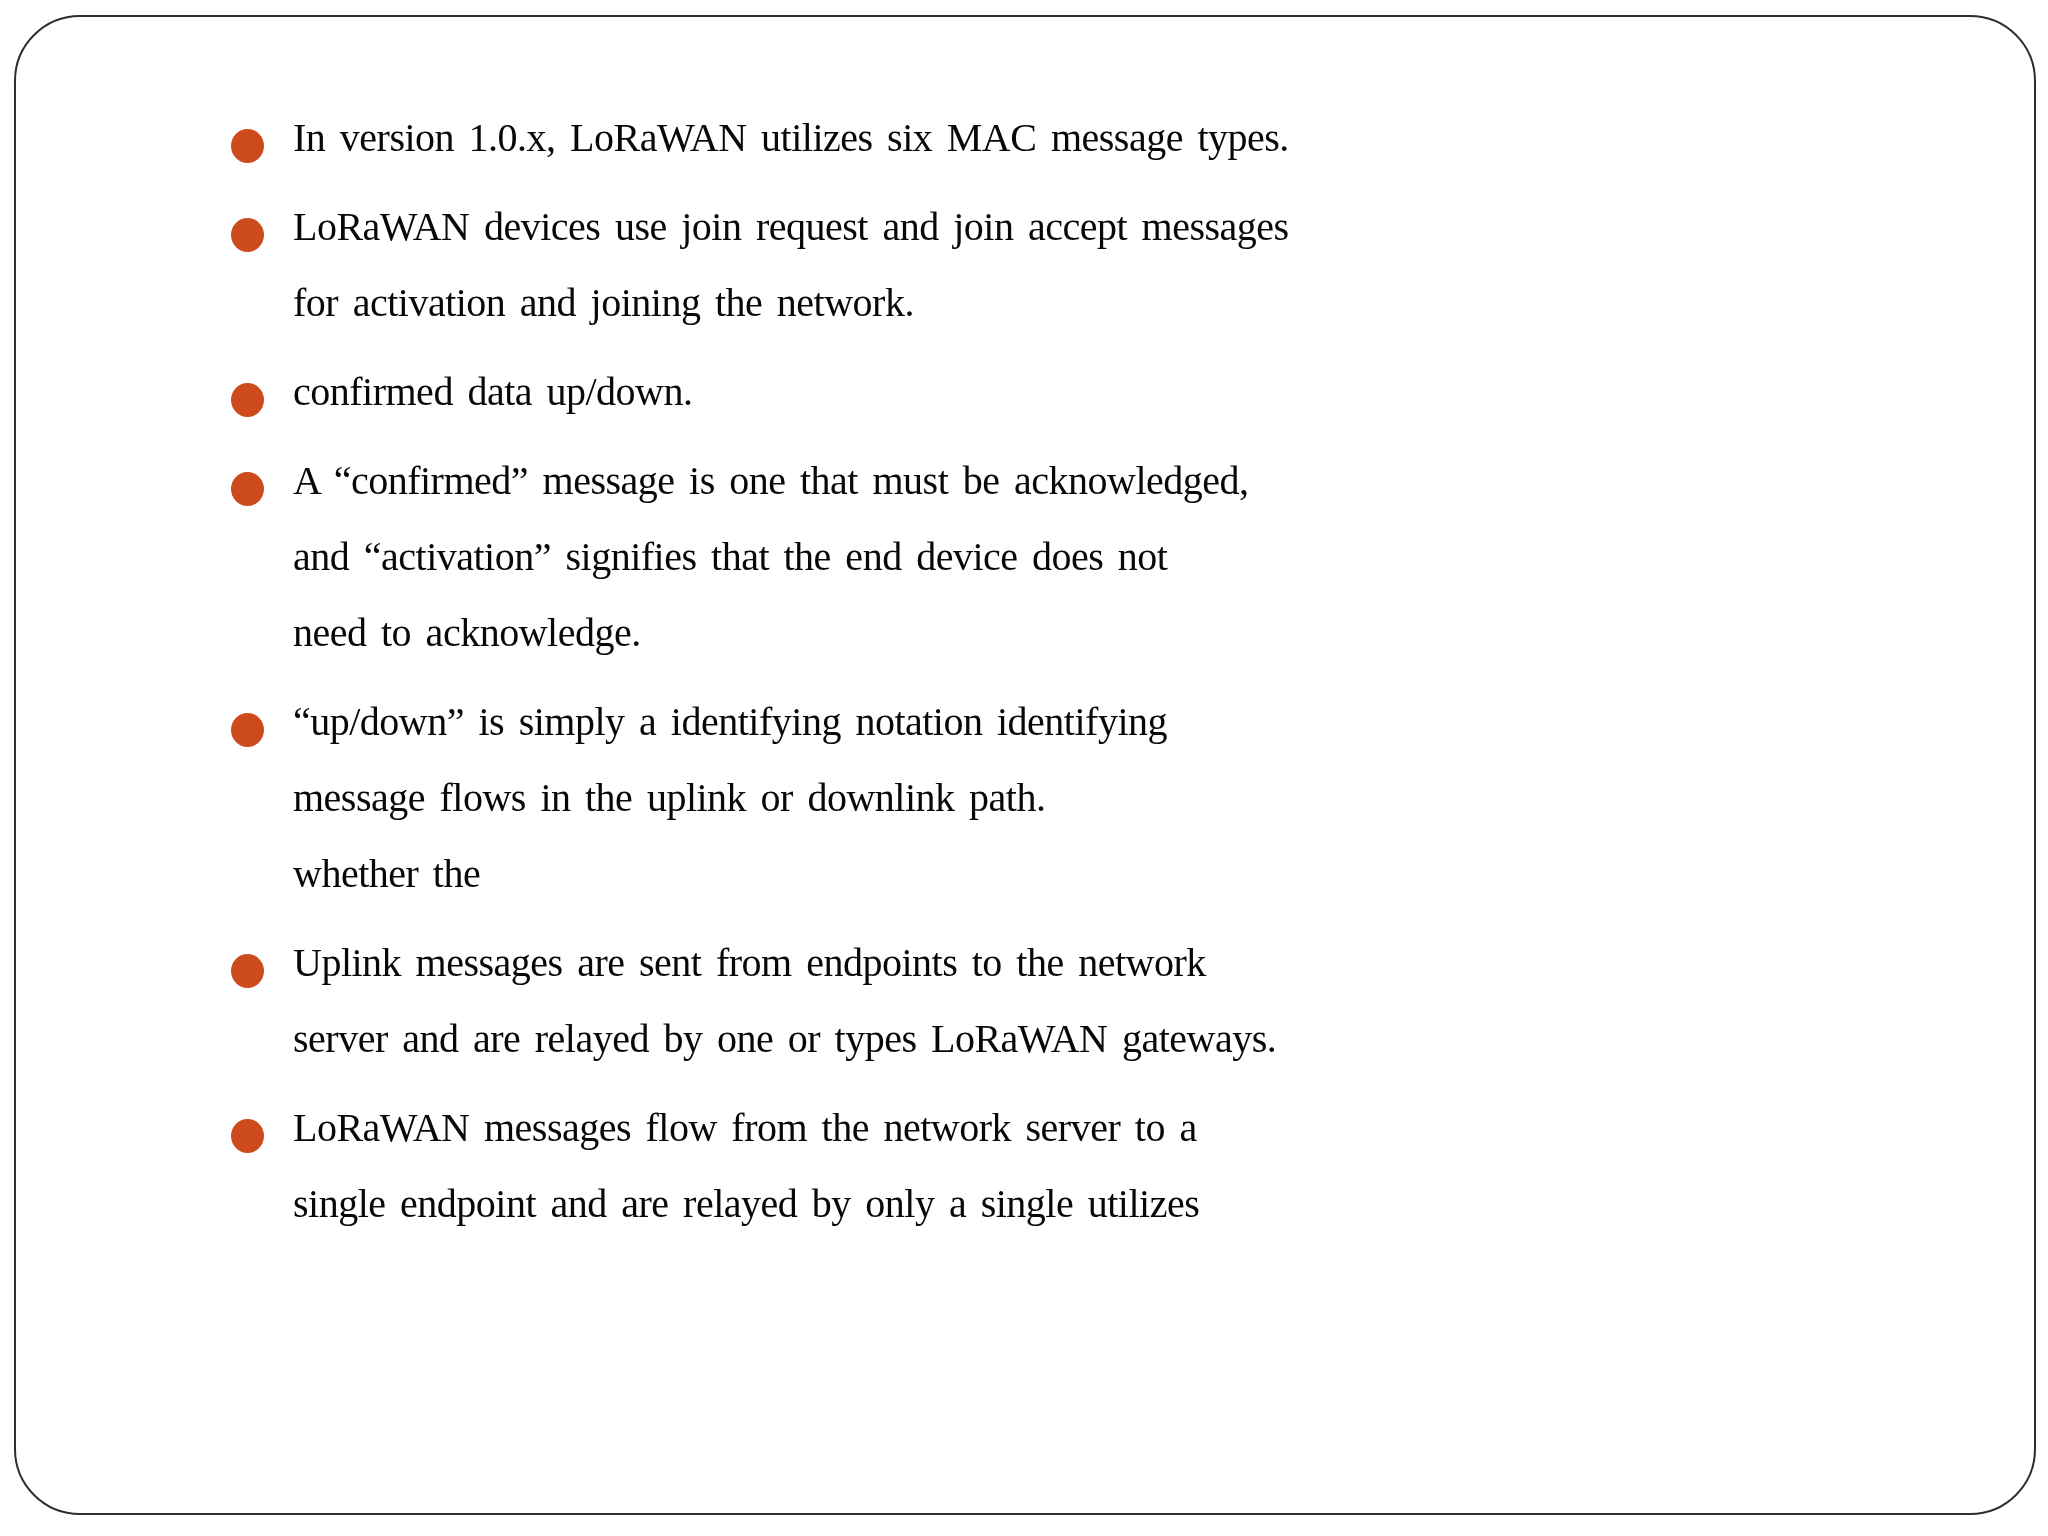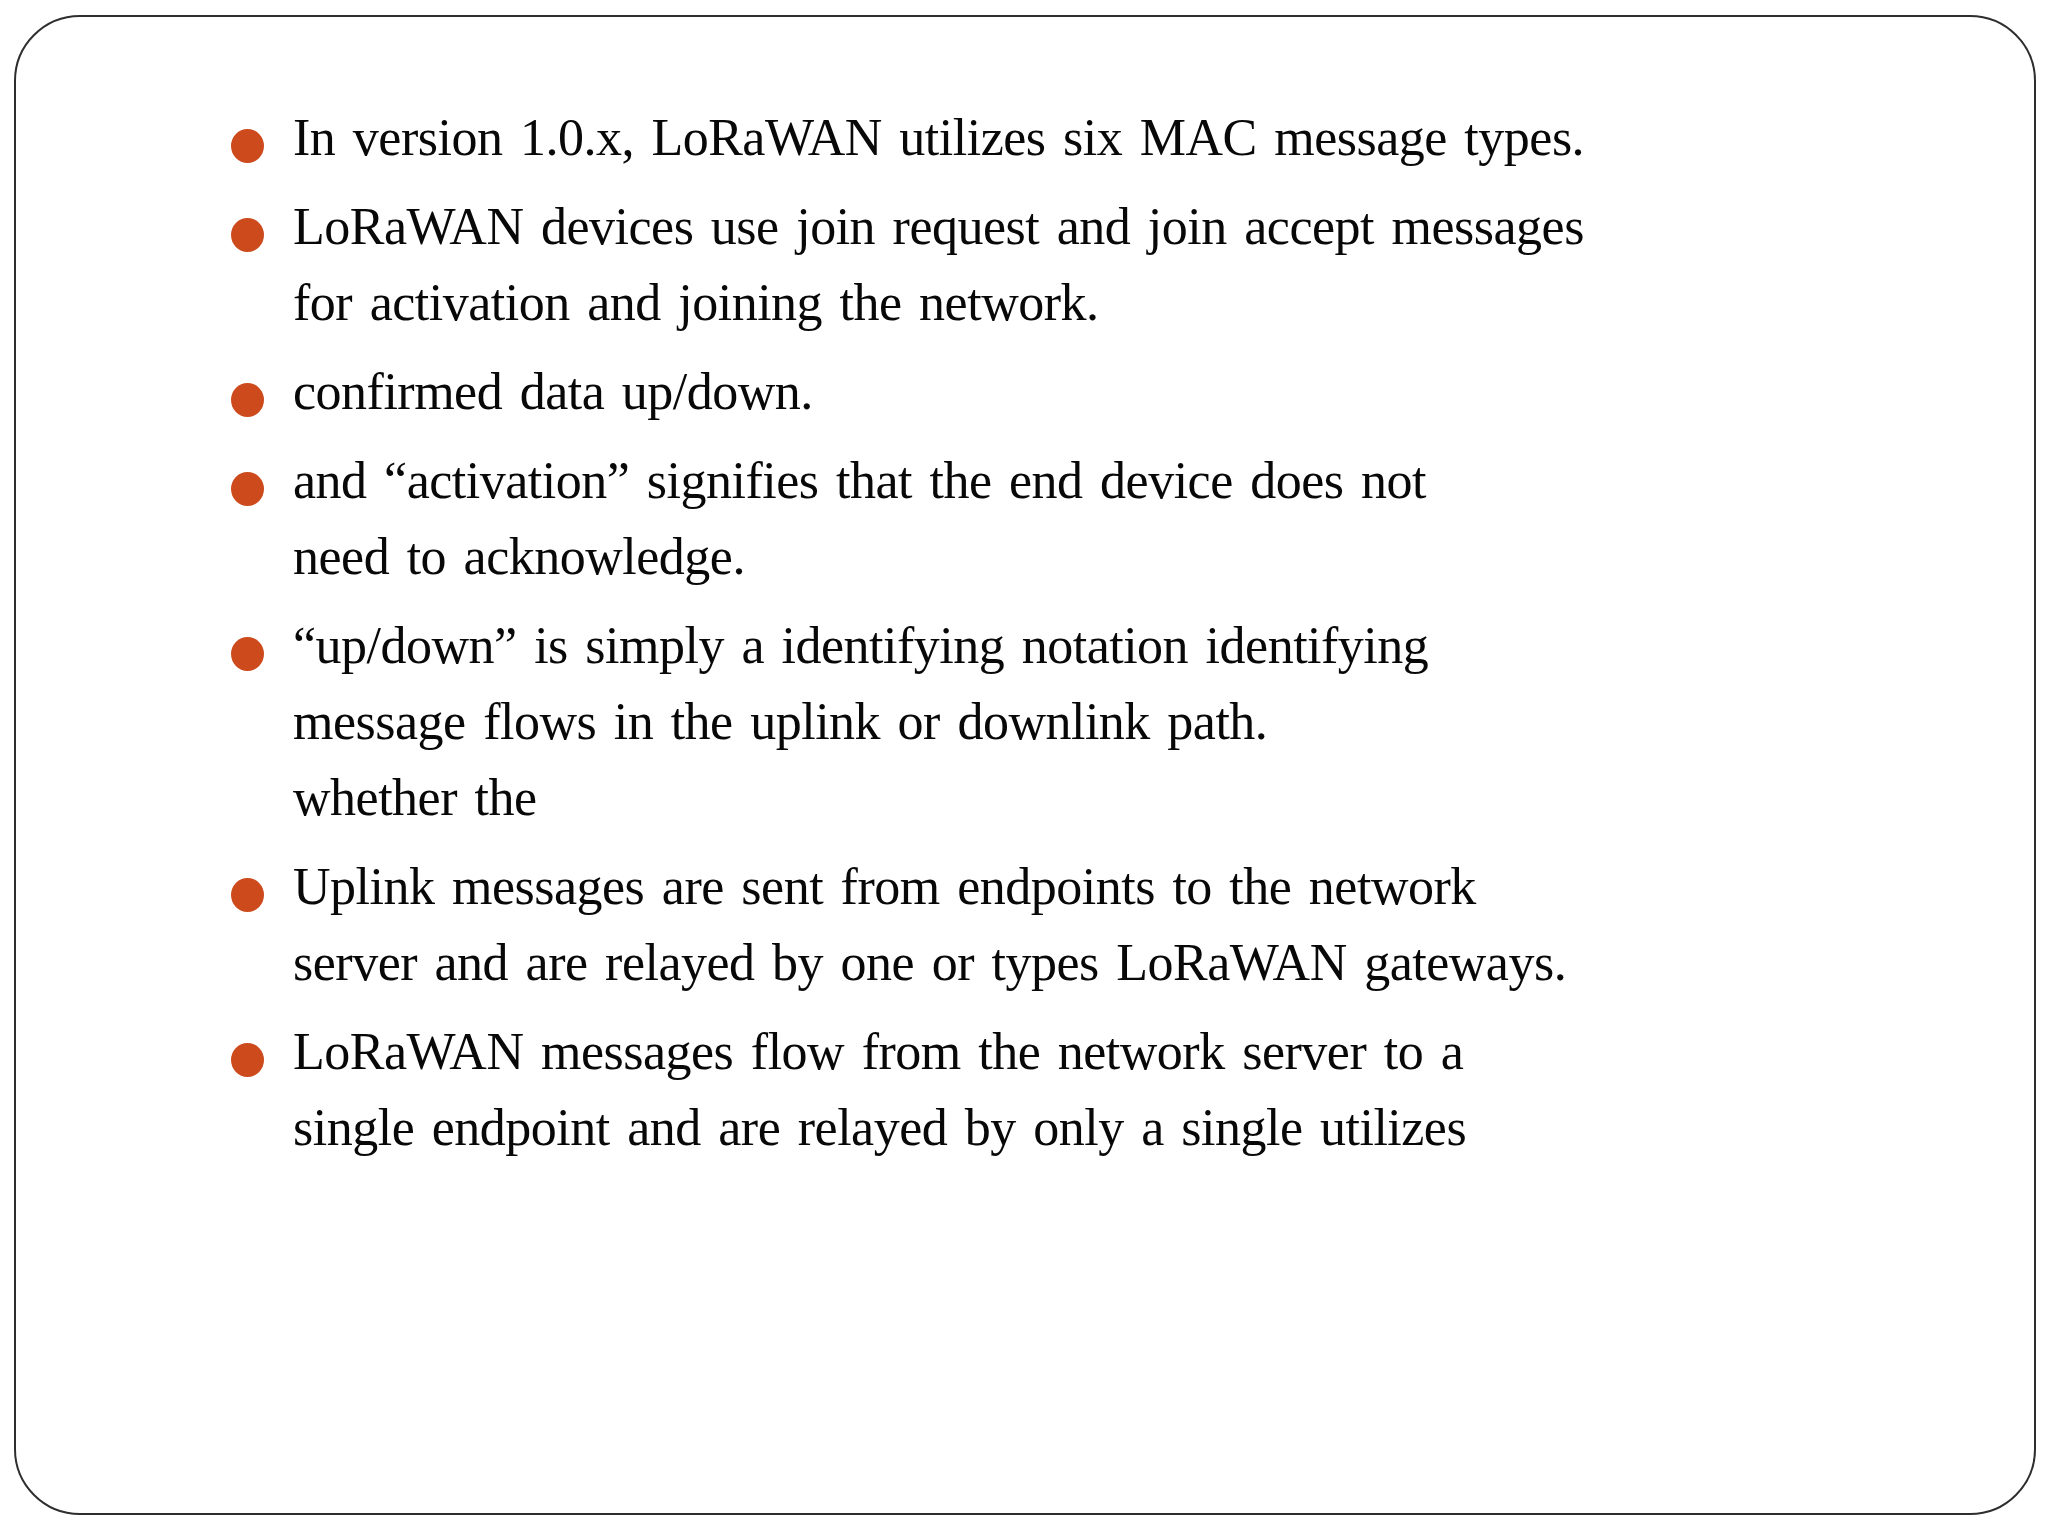--- a/index.html
+++ b/index.html
@@ -42,21 +42,21 @@
   .dot {
     position: absolute;
     left: -62px;
     top: 29px;
     width: 33px;
     height: 34px;
     border-radius: 50%;
     background: #cc4a1c;
   }
   .line {
-    font-size: 52px;
+    font-size: 40px;
     line-height: 76px;
     height: 76px;
     white-space: nowrap;
     word-spacing: 5px;
     letter-spacing: -0.5px;
     font-family: Liberation Serif, serif;
   }
 </style>
 </head>
 <body>
@@ -72,20 +72,21 @@
         <span class="dot" style="background: rgb(204, 74, 28);"></span>
         <div class="line">LoRaWAN devices use join request and join accept messages</div>
         <div class="line">for activation and joining the network.</div>
       </li>
       <li class="bullet-item">
         <span class="dot" style="background: rgb(204, 74, 28);"></span>
         <div class="line">confirmed data up/down.</div>
       </li>
       <li class="bullet-item">
         <span class="dot" style="background: rgb(204, 74, 28);"></span>
+        <div class="line">A “confirmed” message is one that must be acknowledged,</div>
         <div class="line">and “activation” signifies that the end device does not</div>
         <div class="line">need to acknowledge.</div>
       </li>
       <li class="bullet-item">
         <span class="dot" style="background: rgb(204, 74, 28);"></span>
         <div class="line">“up/down” is simply a identifying notation identifying</div>
         <div class="line">message flows in the uplink or downlink path.</div>
         <div class="line">whether the</div>
       </li>
       <li class="bullet-item">

